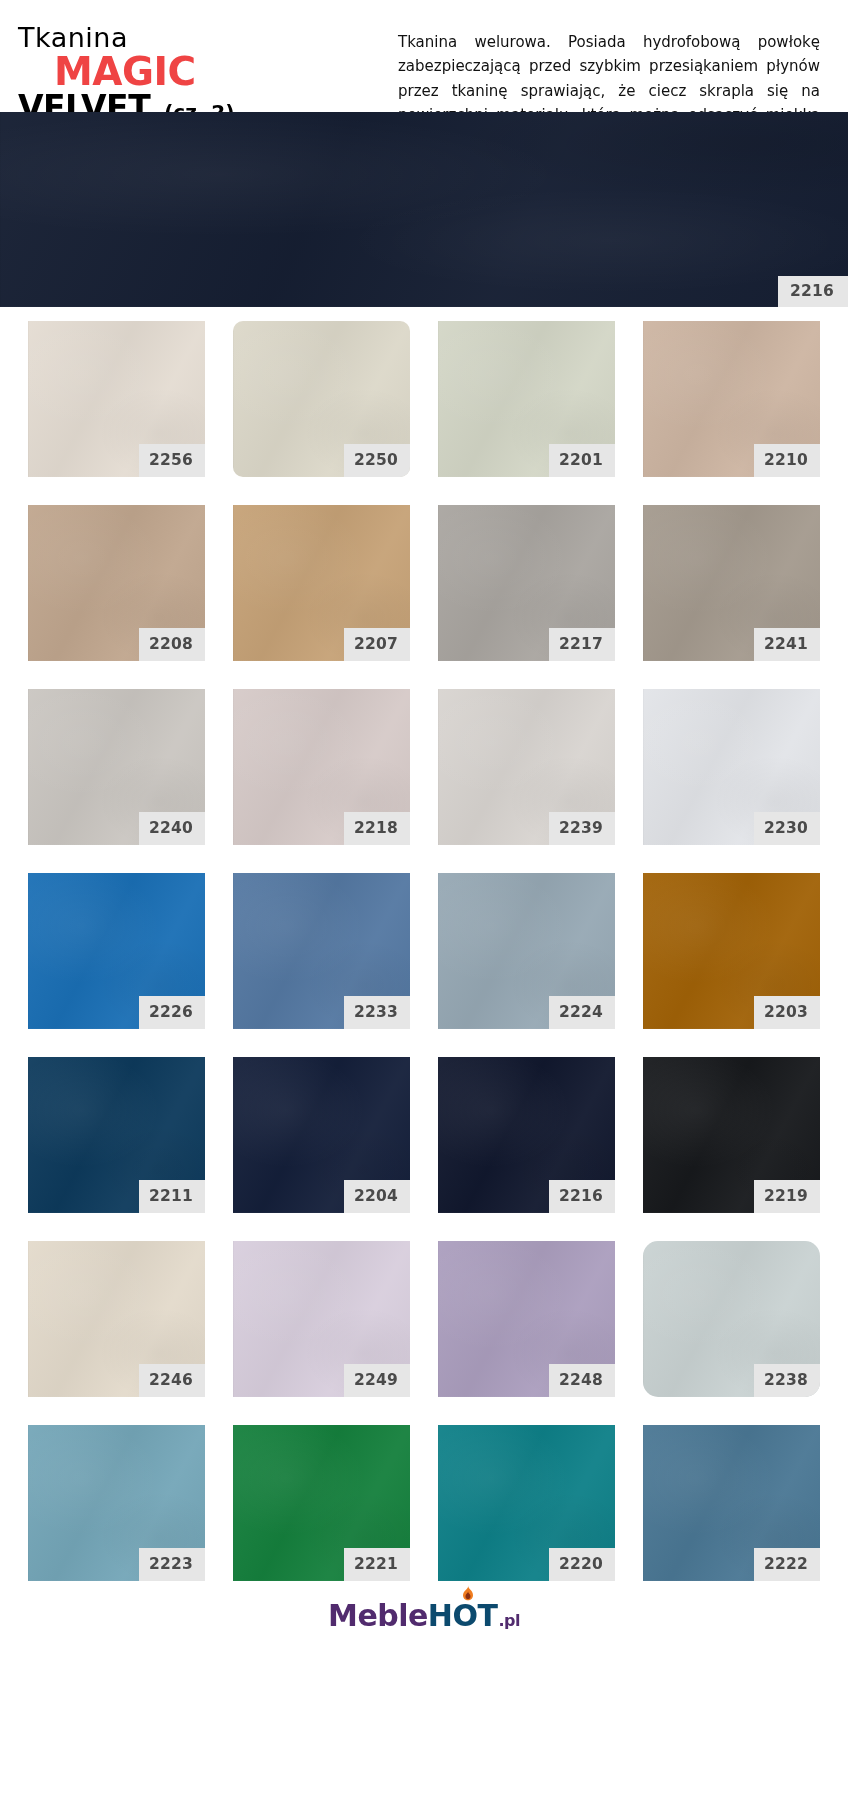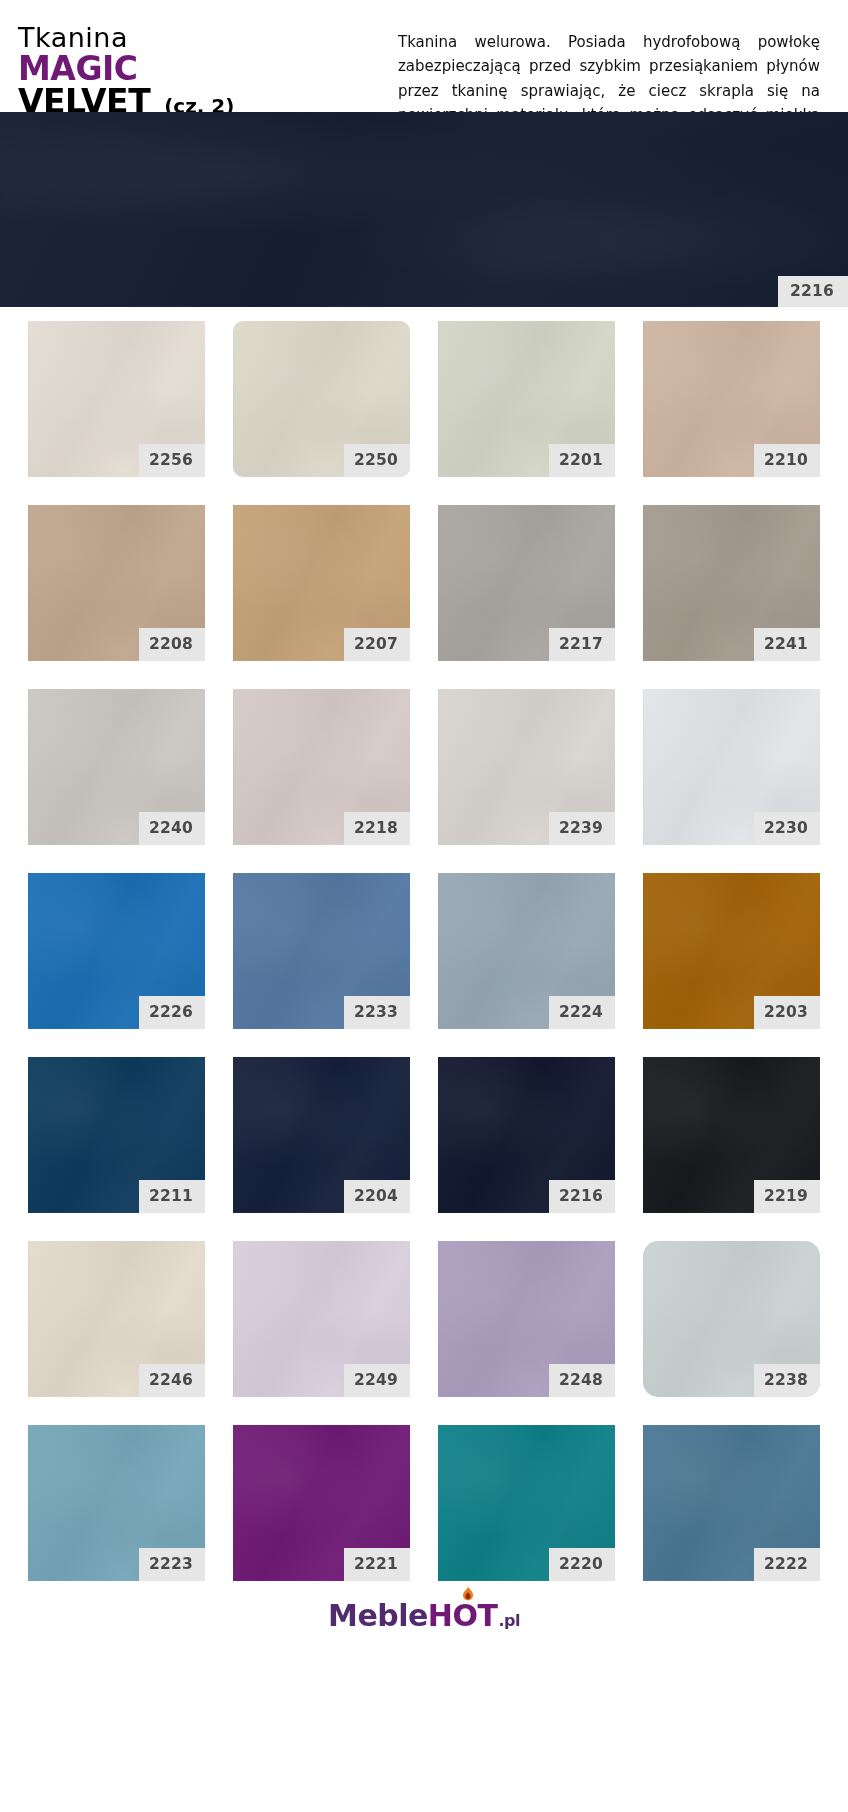--- a/index.html
+++ b/index.html
@@ -27,26 +27,27 @@
   .brand-pre {
     font-size: 27px;
     font-weight: 400;
     color: #000000;
     letter-spacing: 0.5px;
     line-height: 1.05;
     font-family: "DejaVu Sans", "Liberation Sans", sans-serif;
   }
   .brand-line2 {
     display: block;
-    font-size: 33px;
+    font-size: 39px;
     font-weight: 700;
     letter-spacing: -0.5px;
     line-height: 1.0;
-    color: #701a75;
+    color: #ef4444;
     font-family: "DejaVu Sans", "Liberation Sans", sans-serif;
+    margin-left: 36px;
   }
   .brand-row3 {
     display: flex;
     align-items: baseline;
     gap: 14px;
   }
   .brand-line3 {
     font-size: 33px;
     font-weight: 700;
     letter-spacing: -0.5px;
@@ -167,21 +168,21 @@
   .logo {
     display: inline-flex;
     align-items: baseline;
     position: relative;
     font-weight: 700;
     font-size: 30px;
     letter-spacing: -0.5px;
     line-height: 1;
   }
   .logo-meble { color: #512b6e; }
-  .logo-hot { color: #701a75; position: relative; }
+  .logo-hot { color: #0c4a6e; position: relative; }
   .logo-pl { color: #512b6e; font-size: 16px; font-weight: 700; margin-left: 1px; }
   .flame {
     position: absolute;
     top: -17px;
     left: 30px;
     width: 20px;
     height: 20px;
   }
 </style>
 </head>
@@ -327,21 +328,21 @@
       <div class="swatch" style="background-color: rgb(201, 210, 210); border-radius: 15px;">
         <div class="swatch-fabric"></div>
         <div class="swatch-sheen"></div>
         <div class="swatch-label">2238</div>
       </div>
       <div class="swatch" style="background-color: rgb(116, 166, 184);">
         <div class="swatch-fabric"></div>
         <div class="swatch-sheen"></div>
         <div class="swatch-label">2223</div>
       </div>
-      <div class="swatch" style="background-color: #701a75;">
+      <div class="swatch" style="background-color: #15803d;">
         <div class="swatch-fabric"></div>
         <div class="swatch-sheen"></div>
         <div class="swatch-label">2221</div>
       </div>
       <div class="swatch" style="background-color: rgb(14, 128, 136);">
         <div class="swatch-fabric"></div>
         <div class="swatch-sheen"></div>
         <div class="swatch-label">2220</div>
       </div>
       <div class="swatch" style="background-color: rgb(74, 119, 148);">

